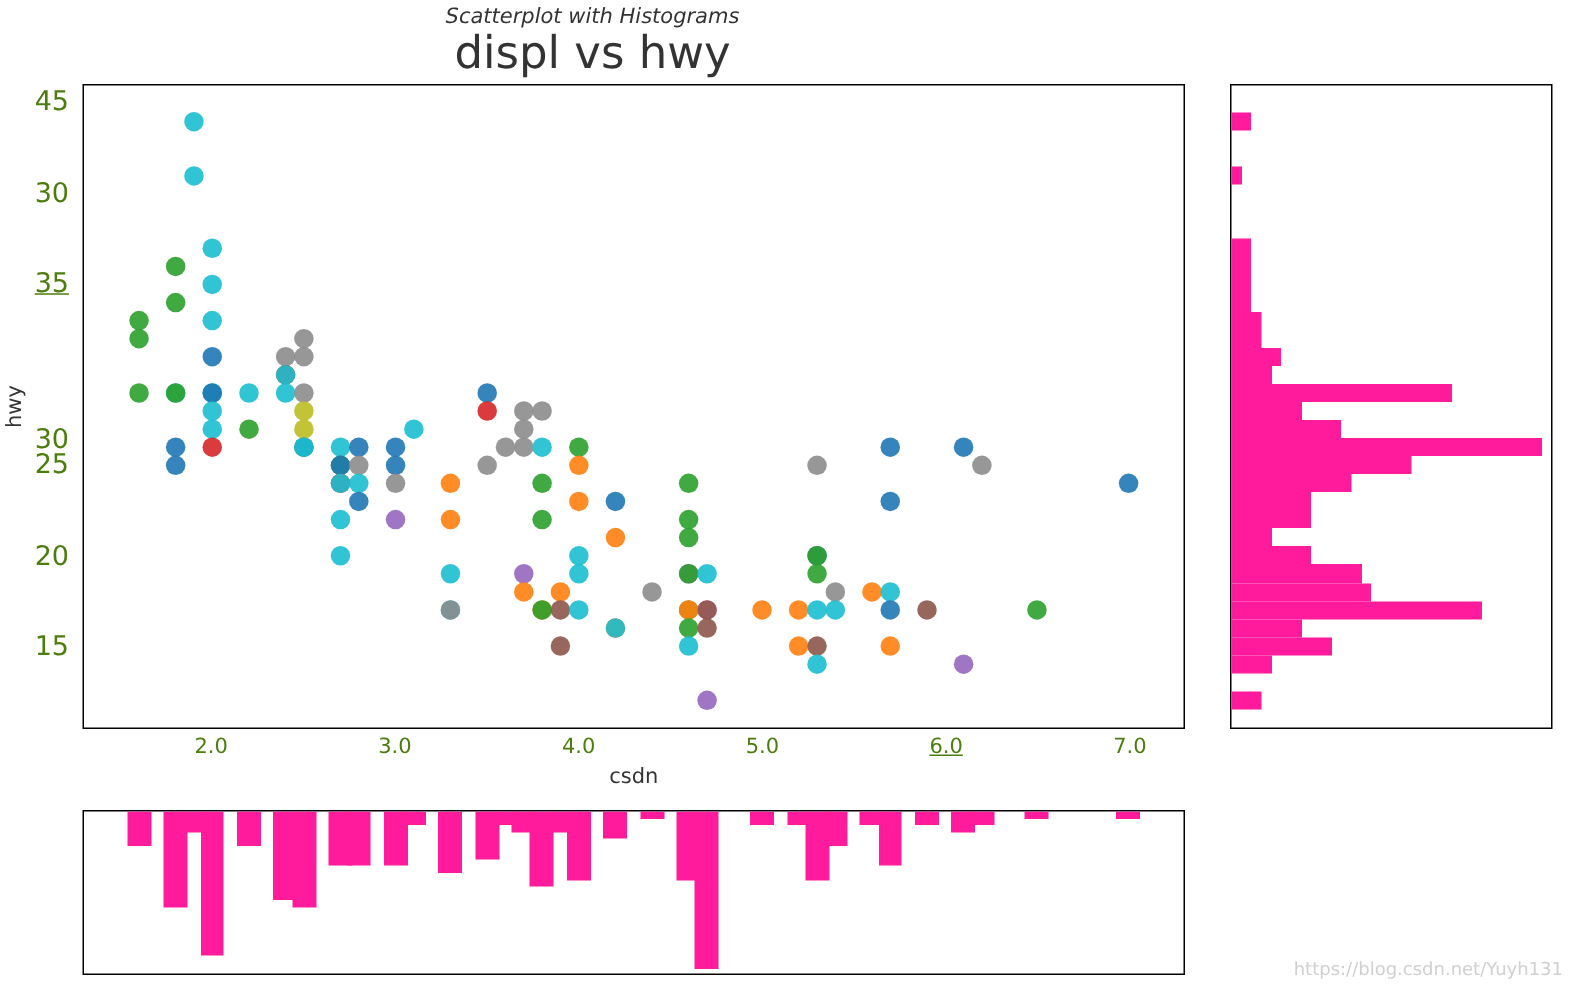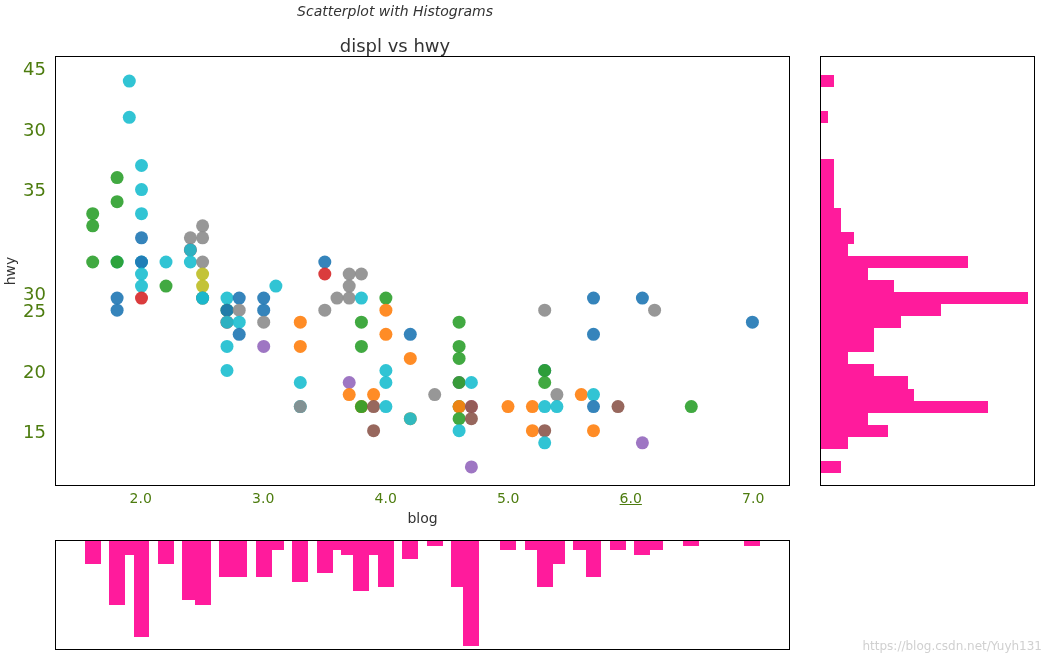--- a/index.html
+++ b/index.html
@@ -18,23 +18,22 @@
     left: 0;
     width: 790px;            
     text-align: center;
   }
   .title-block .title {
     font-size: 14px;
     line-height: 1.1;
     font-style: italic;
   }
   .title-block .subtitle {
-    font-size: 18px;
+    font-size: 30px;
     line-height: 1.1;
-    margin-top: 17px;
   }
 
   
   .scatter {
     position: absolute;
     left: 55px;
     top: 56px;
     width: 735px;
     height: 430px;
     border: 1px solid #000;
@@ -149,21 +148,21 @@
 
 <div class="y-label">
   <span>hwy</span>
 </div>
 
 <div class="y-ticks" id="y-ticks">
     <span style="top: 375.493px;">15</span>
     <span style="top: 314.93px;">20</span>
     <span style="top: 254.366px;">25</span>
     <span style="top: 193.803px; margin-top: 43px;">30</span>
-    <span style="top: 133.239px;">35</span>
+    <span style="top: 133.239px; text-decoration: underline;">35</span>
     <span style="top: 72.6761px;">30</span>
     <span style="top: 12.1127px;">45</span>
   </div>
 
 <div class="scatter">
   <svg id="scatter-svg" viewBox="0 0 733 428" preserveAspectRatio="none">
       <circle cx="36.7" cy="156.7" r="6.5" fill="#2ca02c" fill-opacity="0.9"></circle>
       <circle cx="36.7" cy="168.8" r="6.5" fill="#2ca02c" fill-opacity="0.9"></circle>
       <circle cx="36.7" cy="205.0" r="6.5" fill="#2ca02c" fill-opacity="0.9"></circle>
       <circle cx="61.1" cy="120.6" r="6.5" fill="#2ca02c" fill-opacity="0.9"></circle>
@@ -319,21 +318,21 @@
   </div>
 
 <div class="x-ticks" id="x-ticks">
     <span style="left: 85.75px;">2.0</span>
     <span style="left: 208.25px;">3.0</span>
     <span style="left: 330.75px;">4.0</span>
     <span style="left: 453.25px;">5.0</span>
     <span style="left: 575.75px; text-decoration: underline;">6.0</span>
     <span style="left: 698.25px;">7.0</span>
   </div>
-<div class="x-label">blog</div>
+<div class="x-label">csdn</div>
 
 <div class="hist-bottom" id="hist-bottom">
     <div class="bar" style="left: 28.7092px; width: 15.8817px; height: 22.7739px;"></div>
     <div class="bar" style="left: 53.1425px; width: 15.8817px; height: 63.767px;"></div>
     <div class="bar" style="left: 65.3592px; width: 15.8817px; height: 13.6643px;"></div>
     <div class="bar" style="left: 77.5758px; width: 15.8817px; height: 95.6504px;"></div>
     <div class="bar" style="left: 102.009px; width: 15.8817px; height: 22.7739px;"></div>
     <div class="bar" style="left: 126.442px; width: 15.8817px; height: 59.2122px;"></div>
     <div class="bar" style="left: 138.659px; width: 15.8817px; height: 63.767px;"></div>
     <div class="bar" style="left: 163.093px; width: 15.8817px; height: 36.4383px;"></div>

